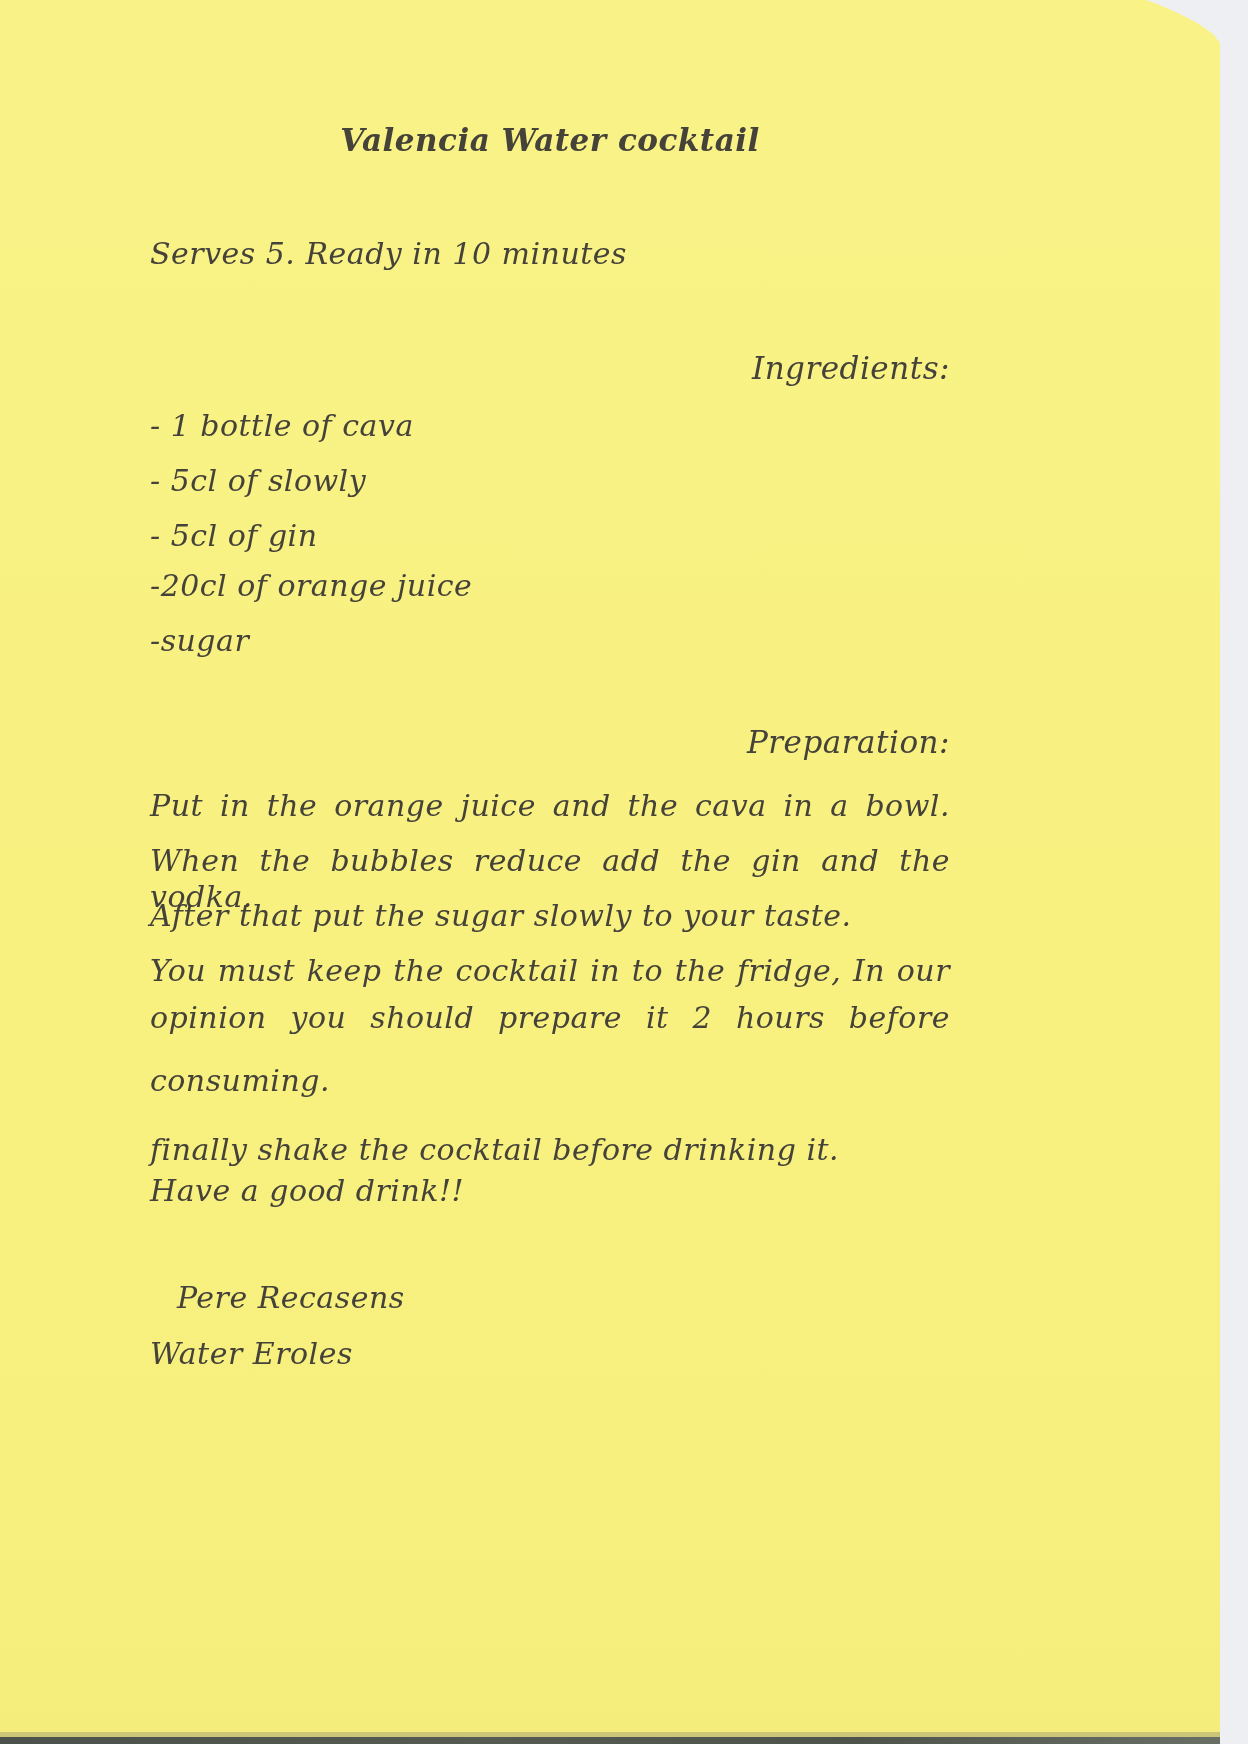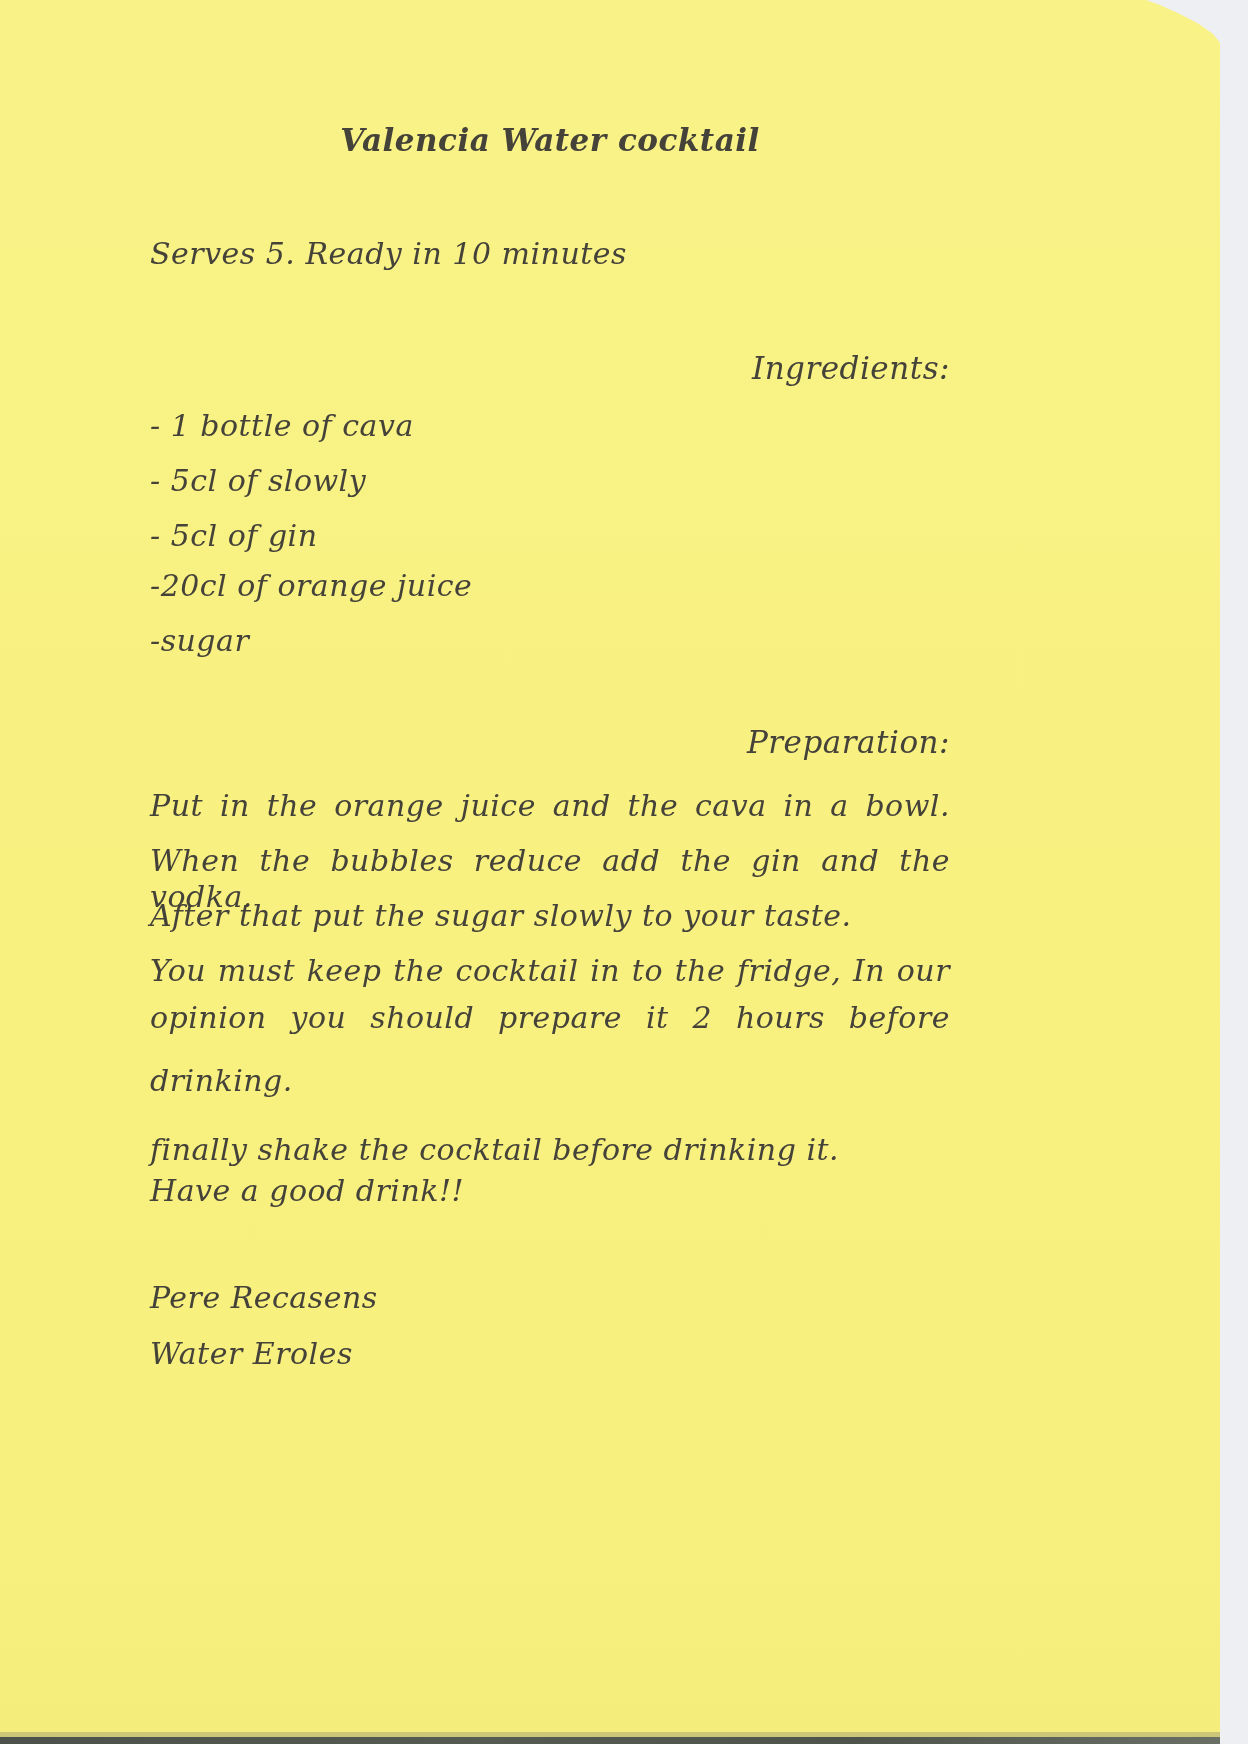--- a/index.html
+++ b/index.html
@@ -73,21 +73,21 @@
   .ing-4 { top: 623px; }
   .prep-heading { top: 724px; }
   .prep-0 { top: 788px; }
   .prep-1 { top: 843px; }
   .prep-2 { top: 898px; }
   .prep-3 { top: 953px; }
   .prep-4 { top: 1000px; }
   .prep-5 { top: 1063px; }
   .prep-6 { top: 1132px; }
   .prep-7 { top: 1173px; }
-  .author-0 { top: 1280px; }
+  .author-0 { top: 1280px; margin-left: 27px; }
   .author-1 { top: 1336px; }
   
   .j {
     white-space: normal;
     text-align: justify;
     text-align-last: justify;
   }
 </style>
 </head>
 <body>
@@ -106,21 +106,21 @@
     <div class="line ing-2">- 5cl of gin</div>
     <div class="line ing-3">-20cl of orange juice</div>
     <div class="line ing-4">-sugar</div>
 
     <div class="line heading prep-heading">Preparation:</div>
     <div class="line prep-0 j">Put in the orange juice and the cava in a bowl.</div>
     <div class="line prep-1 j">When the bubbles reduce add the gin and the vodka.</div>
     <div class="line prep-2">After that put the sugar slowly to your taste.</div>
     <div class="line prep-3 j">You must keep the cocktail in to the fridge, In our</div>
     <div class="line prep-4 j">opinion you should prepare it 2 hours before</div>
-    <div class="line prep-5">drinking.</div>
+    <div class="line prep-5">consuming.</div>
     <div class="line prep-6">finally shake the cocktail before drinking it.</div>
     <div class="line prep-7">Have a good drink!!</div>
 
     <div class="line author-0">Pere Recasens</div>
     <div class="line author-1">Water Eroles</div>
   </div>
 
   <div class="scan-edge-olive"></div>
   <div class="scan-edge-dark"></div>
 </div>

